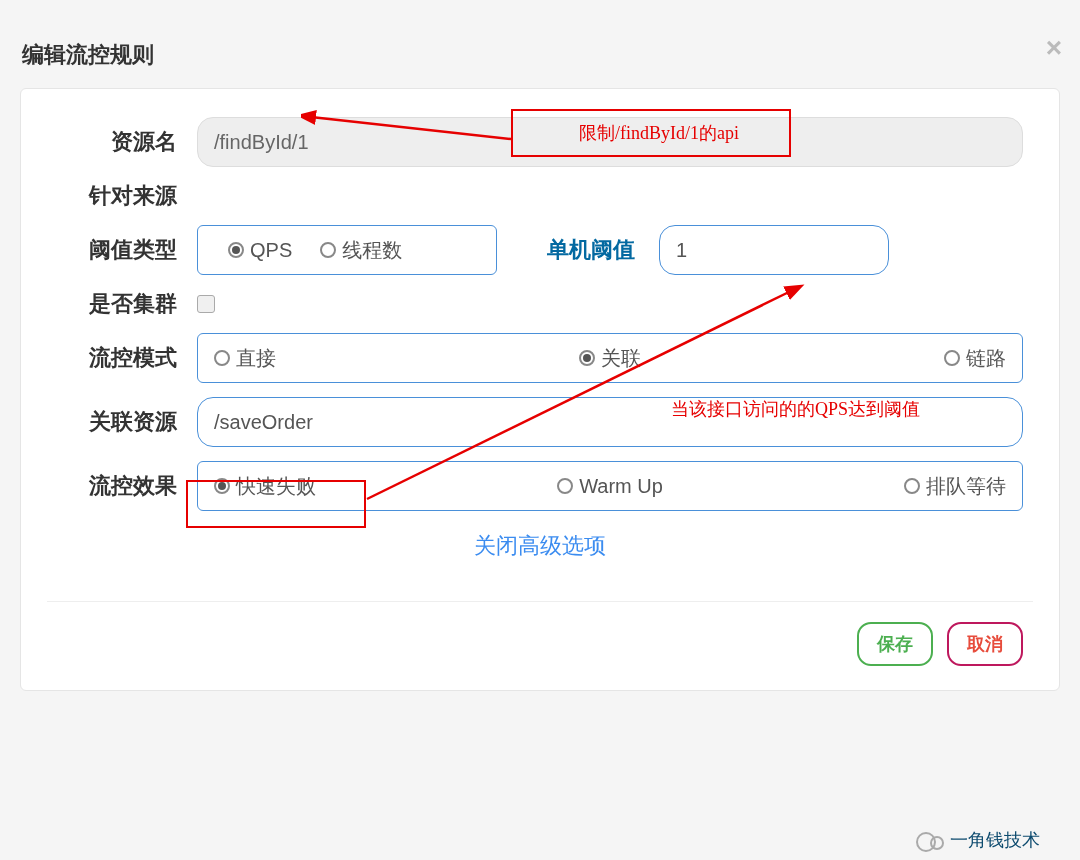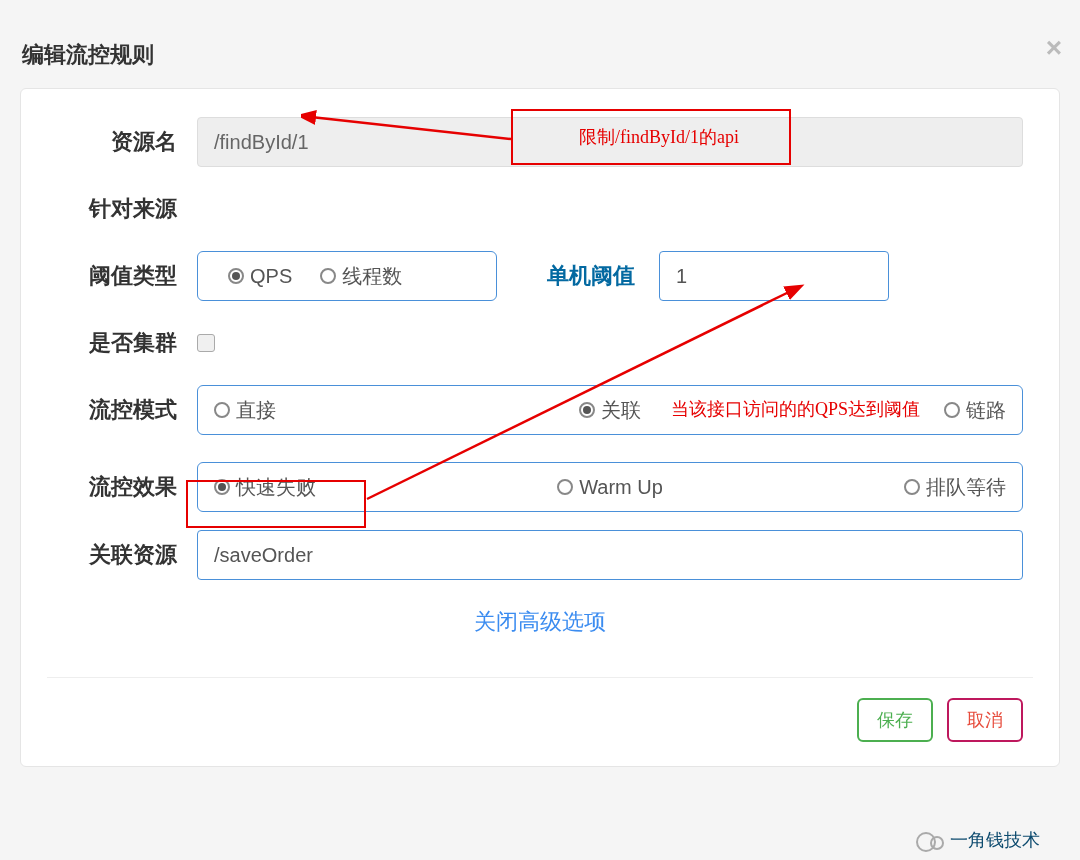--- a/index.html
+++ b/index.html
@@ -36,21 +36,21 @@
       background: #fff;
       margin: 8px 20px 20px 20px;
       border-radius: 6px;
       border: 1px solid #e5e5e5;
       padding: 28px 36px 24px 36px;
       position: relative;
     }
     .form-row {
       display: flex;
       align-items: center;
-      margin-bottom: 27px;
+      margin-bottom: 14px;
     }
     .label {
       width: 140px;
       text-align: right;
       font-size: 22px;
       font-weight: bold;
       color: #333;
       padding-right: 20px;
       flex-shrink: 0;
     }
@@ -61,21 +61,21 @@
       padding: 0 24px 0 50px;
       flex-shrink: 0;
     }
     .field {
       flex: 1;
     }
     .input-box {
       width: 100%;
       height: 50px;
       border: 1px solid #4a90d9;
-      border-radius: 4px;
+      border-radius: 16px;
       padding: 0 16px;
       font-size: 20px;
       color: #555;
       background: #fff;
       outline: none;
     }
     .input-box.disabled {
       background: #eeeeee;
       border-color: #ddd;
       color: #666;
@@ -145,24 +145,25 @@
       margin: 20px -10px 20px -10px;
     }
     .footer {
       display: flex;
       justify-content: flex-end;
       gap: 14px;
       padding-right: 0;
     }
     .btn {
       padding: 8px 18px;
-      border-radius: 6px;
+      border-radius: 14px;
       font-size: 18px;
       cursor: pointer;
       background: #fff;
+      font-weight: bold;
     }
     .btn-save {
       border: 2px solid #4caf50;
       color: #4caf50;
     }
     .btn-cancel {
       border: 2px solid #be185d;
       color: #e74c3c;
     }
     
@@ -261,54 +262,54 @@
           <span class="radio-dot checked"></span>
           <span>关联</span>
         </div>
         <div class="radio-item">
           <span class="radio-dot"></span>
           <span>链路</span>
         </div>
       </div>
     </div>
 
+    <div class="form-row">
+      <div class="label">关联资源</div>
+      <div class="field">
+        <input class="input-box" value="/saveOrder" style="">
+      </div>
+    </div>
+
     <div class="form-row" style="margin-bottom:18px;">
       <div class="label">流控效果</div>
       <div class="radio-box field">
         <div class="radio-item">
           <span class="radio-dot checked"></span>
           <span>快速失败</span>
         </div>
         <div class="radio-item">
           <span class="radio-dot"></span>
           <span>Warm Up</span>
         </div>
         <div class="radio-item">
           <span class="radio-dot"></span>
           <span>排队等待</span>
         </div>
-      </div>
-    </div>
-
-    <div class="form-row">
-      <div class="label">关联资源</div>
-      <div class="field">
-        <input class="input-box" value="/saveOrder" style="">
       </div>
     </div>
     <div class="footer-link">
       <span>关闭高级选项</span>
     </div>
     <div class="hr"></div>
     <div class="footer">
       <button class="btn btn-save">保存</button>
       <button class="btn btn-cancel">取消</button>
     </div>
 
-    <div class="annotation-box" style="left:490px; top:20px; width:280px; height:56px; display:flex; align-items:center; justify-content:center;padding-left:16px;">
+    <div class="annotation-box" style="left:490px; top:20px; width:280px; height:48px; display:flex; align-items:center; justify-content:center;padding-left:16px;">
       <span class="annotation-text" style="position:static;">限制/findById/1的api</span>
     </div>
     <div class="annotation-box" style="left:165px; top:391px; width:180px; height:48px;"></div>
     <span class="annotation-text" style="left:650px; top:300px;margin-top:8px;">当该接口访问的的QPS达到阈值</span>
 
     <svg class="arrow-svg" style="left:280px; top:10px; width:220px; height:60px;">
       <defs>
           <marker id="ah1" markerWidth="10" markerHeight="10" refX="2" refY="3" orient="auto">
             <path d="M0,0 L0,6 L8,3 z" fill="#e60000"></path>
           </marker>

